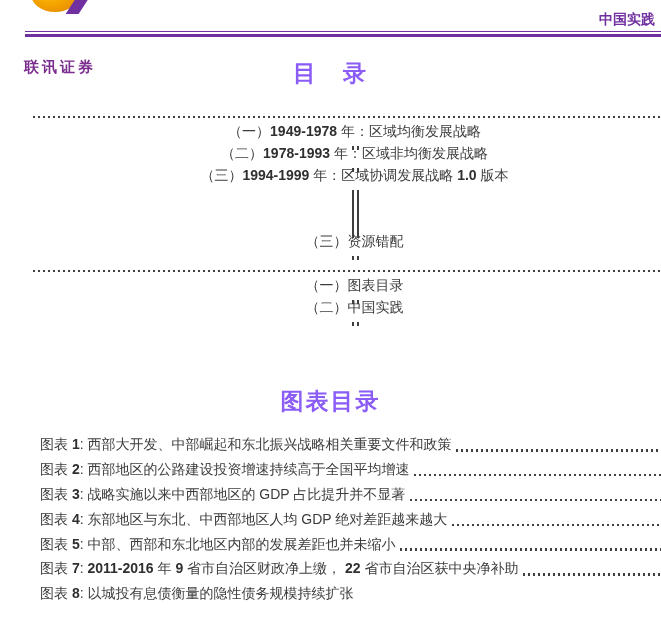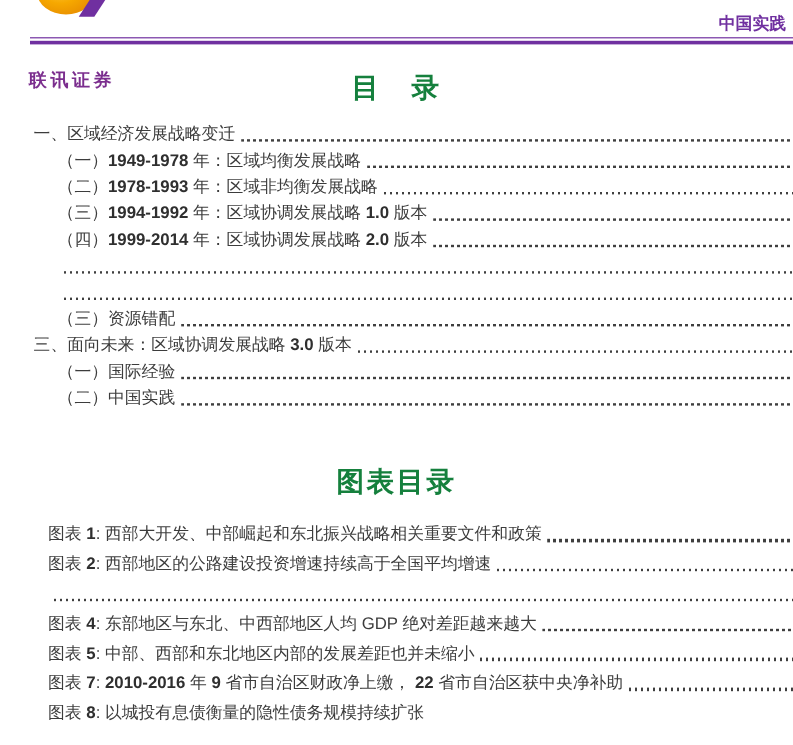--- a/index.html
+++ b/index.html
@@ -27,35 +27,35 @@
     font-family:"Liberation Serif","DejaVu Serif",serif;
     font-size:14px;font-weight:bold;color:#7030A0;white-space:nowrap;
   }
   .header-rule{position:absolute;left:25px;right:0;top:31px;}
   .rule-thin{height:1px;background:#7030A0;}
   .rule-gap{height:2px;}
   .rule-thick{height:3px;background:#7030A0;}
   
   .big-title{
     position:absolute;left:0;right:0;text-align:center;
-    font-size:23px;font-weight:bold;color:#15803d;letter-spacing:2px;
+    font-size:23px;font-weight:bold;color:#8b5cf6;letter-spacing:2px;
   }
   #toc-title{top:58px;}
   #fig-title{top:386px;}
   
   .list{position:absolute;right:0;}
   #toc-list{left:28px;top:101px;}
   #fig-list{left:40px;top:433px;}
   .row{
     display:flex;align-items:center;
     font-size:14px;color:#3C3C3C;white-space:nowrap;
   }
   #toc-list .row{height:22px;}
   #fig-list .row{height:24.8px;}
-  .row.lvl2{padding-left:20px;}
+  .row.lvl2{padding-left:20px;flex-direction:column;}
   .line-text{white-space:nowrap;}
   .line-text b{color:#2f2f2f;}
   .dots{
     flex:1 1 auto;height:2.5px;margin-left:5px;min-width:10px;
     align-self:center;transform:translateY(5px);
     background:repeating-linear-gradient(to right,#3f3f3f 0 2px,transparent 2px 5px);
   }
 </style>
 </head>
 <body>
@@ -69,85 +69,80 @@
 <div class="header-rule">
   <div class="rule-thin"></div>
   <div class="rule-gap"></div>
   <div class="rule-thick"></div>
 </div>
 
 <div class="big-title" id="toc-title">目　录</div>
 
 <div class="list" id="toc-list">
   <div class="row lvl1">
-      <span class="line-text">一、区域经济发展战略变迁</span>
       <span class="dots"></span>
     </div>
   <div class="row lvl2">
       <span class="line-text">（一）<b>1949-1978</b> 年：区域均衡发展战略</span>
       <span class="dots"></span>
     </div>
   <div class="row lvl2">
       <span class="line-text">（二）<b>1978-1993</b> 年：区域非均衡发展战略</span>
       <span class="dots"></span>
     </div>
   <div class="row lvl2">
-      <span class="line-text">（三）<b>1994-1992</b> 年：区域协调发展战略 <b>1.0</b> 版本</span>
-      <span class="dots"></span>
-    </div>
-  <div class="row lvl2">
-      <span class="line-text">（四）<b>1999-2014</b> 年：区域协调发展战略 <b>2.0</b> 版本</span>
+      <span class="line-text">（三）<b>1994-1999</b> 年：区域协调发展战略 <b>1.0</b> 版本</span>
       <span class="dots"></span>
     </div>
   <div class="row lvl2">
       <span class="dots"></span>
     </div>
   <div class="row lvl2">
       <span class="dots"></span>
     </div>
   <div class="row lvl2">
       <span class="line-text">（三）资源错配</span>
       <span class="dots"></span>
     </div>
   <div class="row lvl1">
-      <span class="line-text">三、面向未来：区域协调发展战略 <b>3.0</b> 版本</span>
       <span class="dots"></span>
     </div>
   <div class="row lvl2">
-      <span class="line-text">（一）国际经验</span>
+      <span class="line-text">（一）图表目录</span>
       <span class="dots"></span>
     </div>
   <div class="row lvl2">
       <span class="line-text">（二）中国实践</span>
       <span class="dots"></span>
     </div>
 </div>
 
 <div class="big-title" id="fig-title">图表目录</div>
 
 <div class="list" id="fig-list">
   <div class="row">
       <span class="line-text">图表 <b>1</b>: 西部大开发、中部崛起和东北振兴战略相关重要文件和政策</span>
       <span class="dots"></span>
     </div>
   <div class="row">
       <span class="line-text">图表 <b>2</b>: 西部地区的公路建设投资增速持续高于全国平均增速</span>
       <span class="dots"></span>
     </div>
   <div class="row">
+      <span class="line-text">图表 <b>3</b>: 战略实施以来中西部地区的 GDP 占比提升并不显著</span>
       <span class="dots"></span>
     </div>
   <div class="row">
       <span class="line-text">图表 <b>4</b>: 东部地区与东北、中西部地区人均 GDP 绝对差距越来越大</span>
       <span class="dots"></span>
     </div>
   <div class="row">
       <span class="line-text">图表 <b>5</b>: 中部、西部和东北地区内部的发展差距也并未缩小</span>
       <span class="dots"></span>
     </div>
   <div class="row">
-      <span class="line-text">图表 <b>7</b>: <b>2010-2016</b> 年 <b>9</b> 省市自治区财政净上缴， <b>22</b> 省市自治区获中央净补助</span>
+      <span class="line-text">图表 <b>7</b>: <b>2011-2016</b> 年 <b>9</b> 省市自治区财政净上缴， <b>22</b> 省市自治区获中央净补助</span>
       <span class="dots"></span>
     </div>
   <div class="row">
       <span class="line-text">图表 <b>8</b>: 以城投有息债衡量的隐性债务规模持续扩张</span>
     </div>
 </div>
 
 </body></html>

